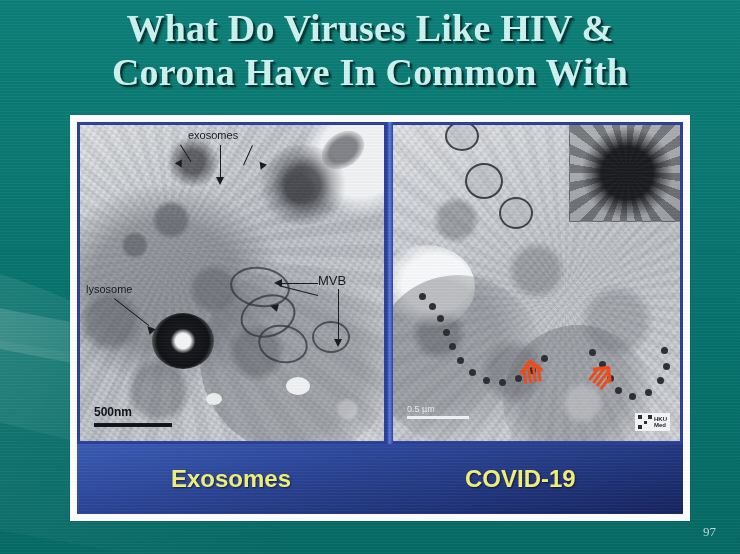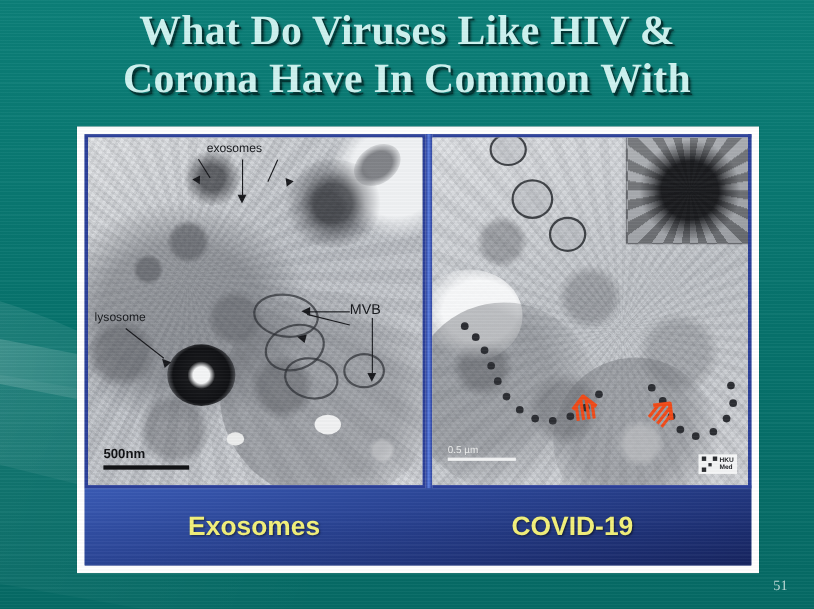--- a/index.html
+++ b/index.html
@@ -303,16 +303,16 @@
       </div>
 
       <div id="caption-bar">
         <div class="caption" id="caption-left">Exosomes</div>
         <div class="caption" id="caption-right">COVID-19</div>
       </div>
 
     </div>
   </div>
 
-  <div id="slide-number">51</div>
+  <div id="slide-number">97</div>
 
   <div id="scanlines"></div>
 </div>
 
 </body></html>

